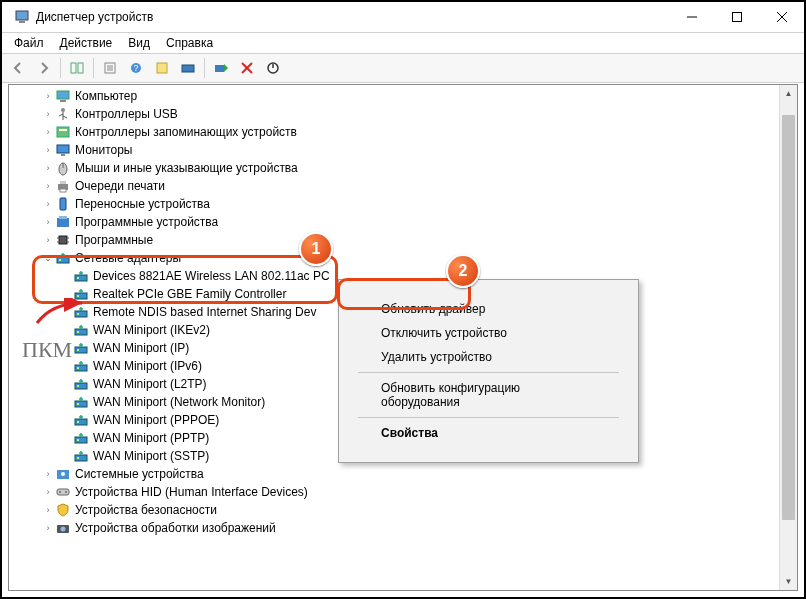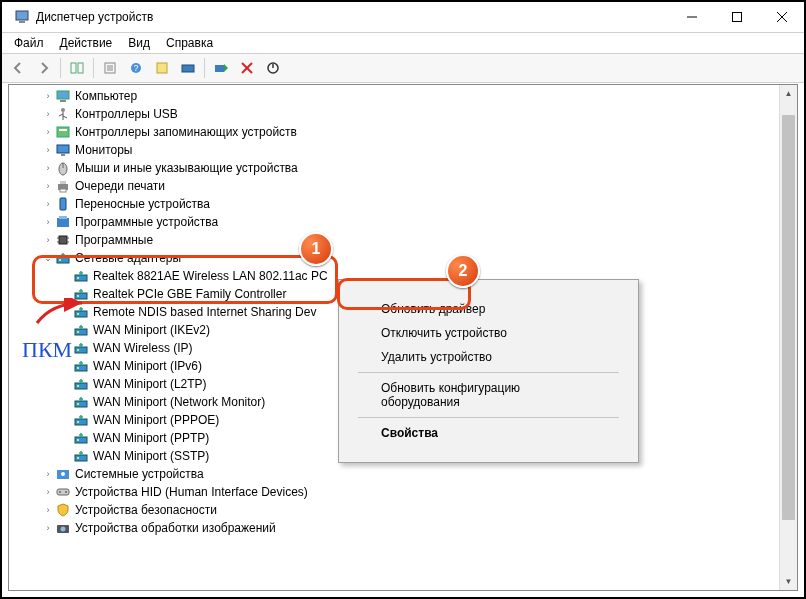--- a/index.html
+++ b/index.html
@@ -132,21 +132,21 @@
     box-shadow: 0 1px 2px rgba(0,0,0,.5);
     color: #fff;
     font-weight: bold;
     font-size: 16px;
     display: flex; align-items: center; justify-content: center;
     z-index: 45;
     pointer-events: none;
   }
   .pkm-label {
     position: absolute;
-    color: #1d4ed8;
+    color: #737373;
     font-family: Georgia, 'Times New Roman', serif;
     font-size: 22px;
     font-weight: normal;
     z-index: 45;
     pointer-events: none;
   }
   .scrollbar-v {
     position: absolute;
     right: 0; top: 0; bottom: 0;
     width: 17px;
@@ -386,21 +386,21 @@
       <div class="tree-row">
         <span class="indent" style="width:50px"></span>
         <span class="expander"></span>
         <span class="icon">
           <svg width="16" height="16">
             <rect x="2" y="7" width="12" height="6" fill="#3b8dd1" stroke="#155"></rect>
             <rect x="4" y="9" width="2" height="2" fill="#af5"></rect>
             <path d="M8 3 L8 7 M6 5 L10 5" stroke="#2a8" stroke-width="1.5"></path>
           </svg>
         </span>
-        <span class="label">Realtek 8821AE Wireless LAN 802.11ac PC</span>
+        <span class="label">Devices 8821AE Wireless LAN 802.11ac PC</span>
       </div>
       <div class="tree-row">
         <span class="indent" style="width:50px"></span>
         <span class="expander"></span>
         <span class="icon">
           <svg width="16" height="16">
             <rect x="2" y="7" width="12" height="6" fill="#3b8dd1" stroke="#155"></rect>
             <rect x="4" y="9" width="2" height="2" fill="#af5"></rect>
             <path d="M8 3 L8 7 M6 5 L10 5" stroke="#2a8" stroke-width="1.5"></path>
           </svg>
@@ -434,21 +434,21 @@
       <div class="tree-row">
         <span class="indent" style="width:50px"></span>
         <span class="expander"></span>
         <span class="icon">
           <svg width="16" height="16">
             <rect x="2" y="7" width="12" height="6" fill="#3b8dd1" stroke="#155"></rect>
             <rect x="4" y="9" width="2" height="2" fill="#af5"></rect>
             <path d="M8 3 L8 7 M6 5 L10 5" stroke="#2a8" stroke-width="1.5"></path>
           </svg>
         </span>
-        <span class="label">WAN Wireless (IP)</span>
+        <span class="label">WAN Miniport (IP)</span>
       </div>
       <div class="tree-row">
         <span class="indent" style="width:50px"></span>
         <span class="expander"></span>
         <span class="icon">
           <svg width="16" height="16">
             <rect x="2" y="7" width="12" height="6" fill="#3b8dd1" stroke="#155"></rect>
             <rect x="4" y="9" width="2" height="2" fill="#af5"></rect>
             <path d="M8 3 L8 7 M6 5 L10 5" stroke="#2a8" stroke-width="1.5"></path>
           </svg>

